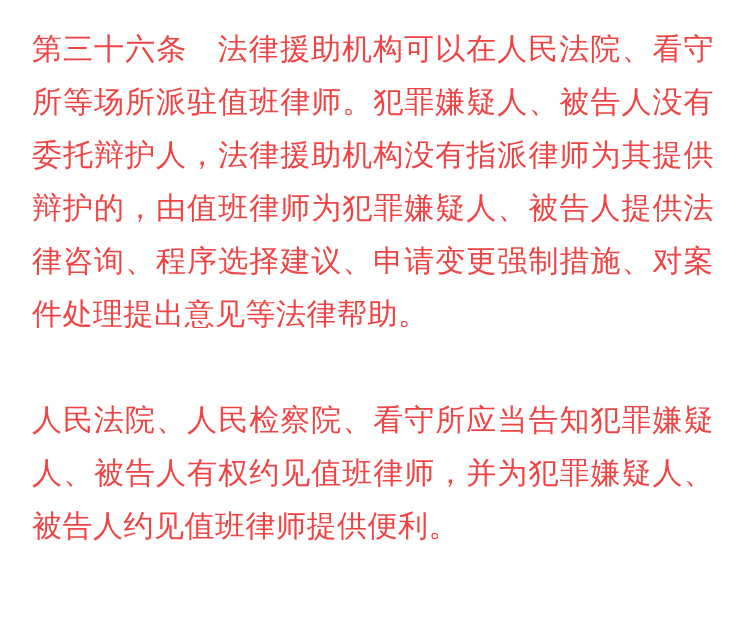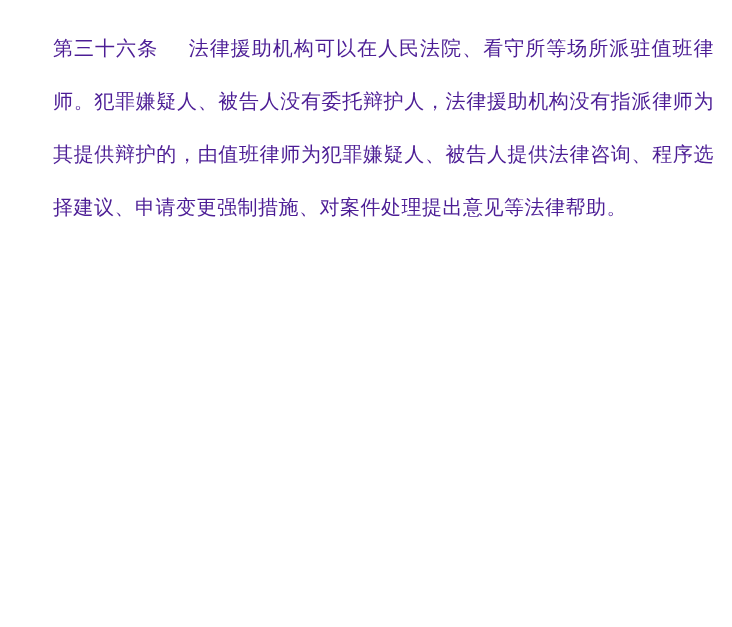--- a/index.html
+++ b/index.html
@@ -14,28 +14,27 @@
     font-family: "Liberation Sans", "DejaVu Sans", sans-serif;
   }
   .page {
     box-sizing: border-box;
     width: 732px;
     height: 627px;
     background: #ffffff;
     padding: 22px 18px 0 32px;
   }
   .article {
-    color: #4c1d95;
-    font-size: 20px;
+    color: #ef4444;
+    font-size: 30px;
     line-height: 53px;
     letter-spacing: 0.5px;
     text-align: justify;
     text-justify: inter-ideograph;
     font-weight: 400;
-    margin-left: 21px;
   }
   .para {
     margin: 0;
   }
   .para + .para {
     margin-top: 53px;
   }
   .label {
     white-space: nowrap;
   }
@@ -47,15 +46,18 @@
 </head>
 <body>
 
 <div class="page">
   <div class="article">
 
     <p class="para">
       <span class="label">第三十六条</span><span class="gap"></span><span>法律援助机构可以在人民法院、看守所等场所派驻值班律师。犯罪嫌疑人、被告人没有委托辩护人，法律援助机构没有指派律师为其提供辩护的，由值班律师为犯罪嫌疑人、被告人提供法律咨询、程序选择建议、申请变更强制措施、对案件处理提出意见等法律帮助。</span>
     </p>
 
+    <p class="para">
+      <span>人民法院、人民检察院、看守所应当告知犯罪嫌疑人、被告人有权约见值班律师，并为犯罪嫌疑人、被告人约见值班律师提供便利。</span>
+    </p>
 
   </div>
 </div>
 
 </body></html>

